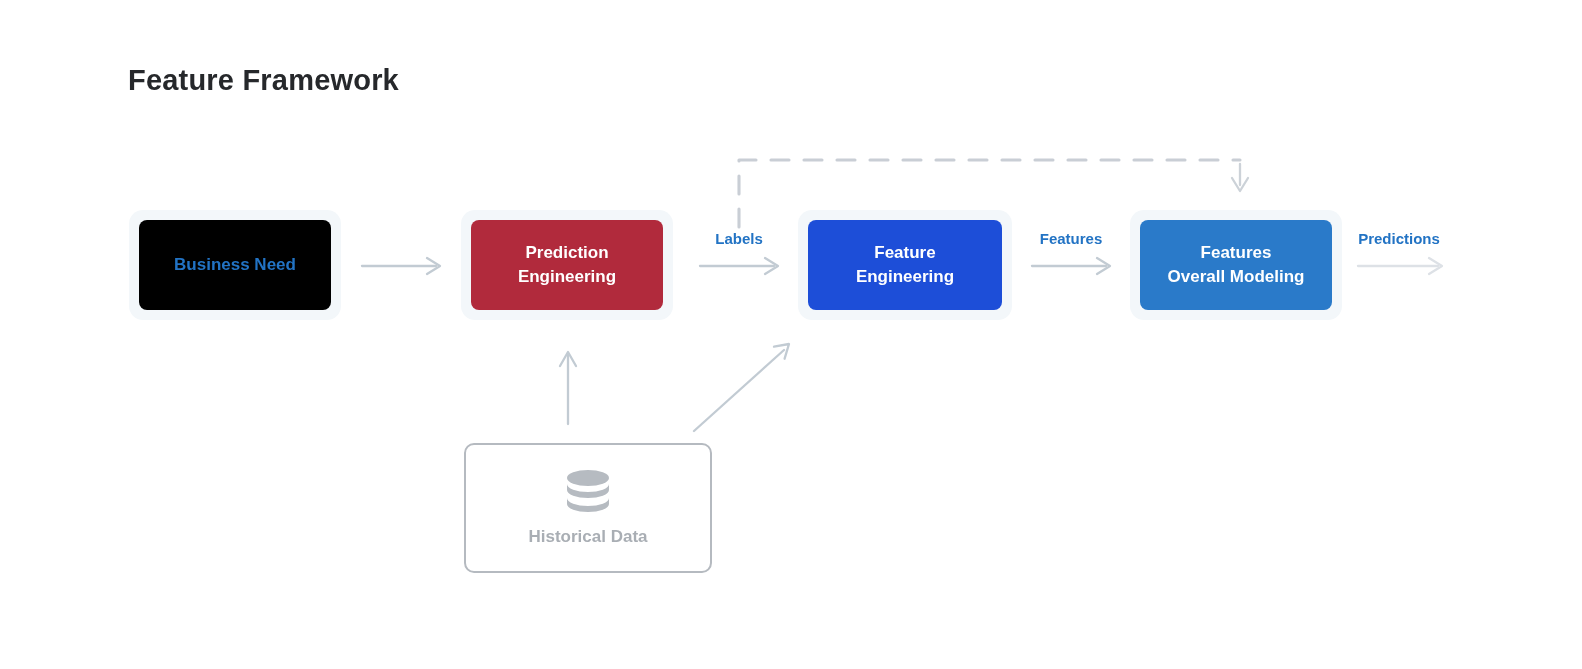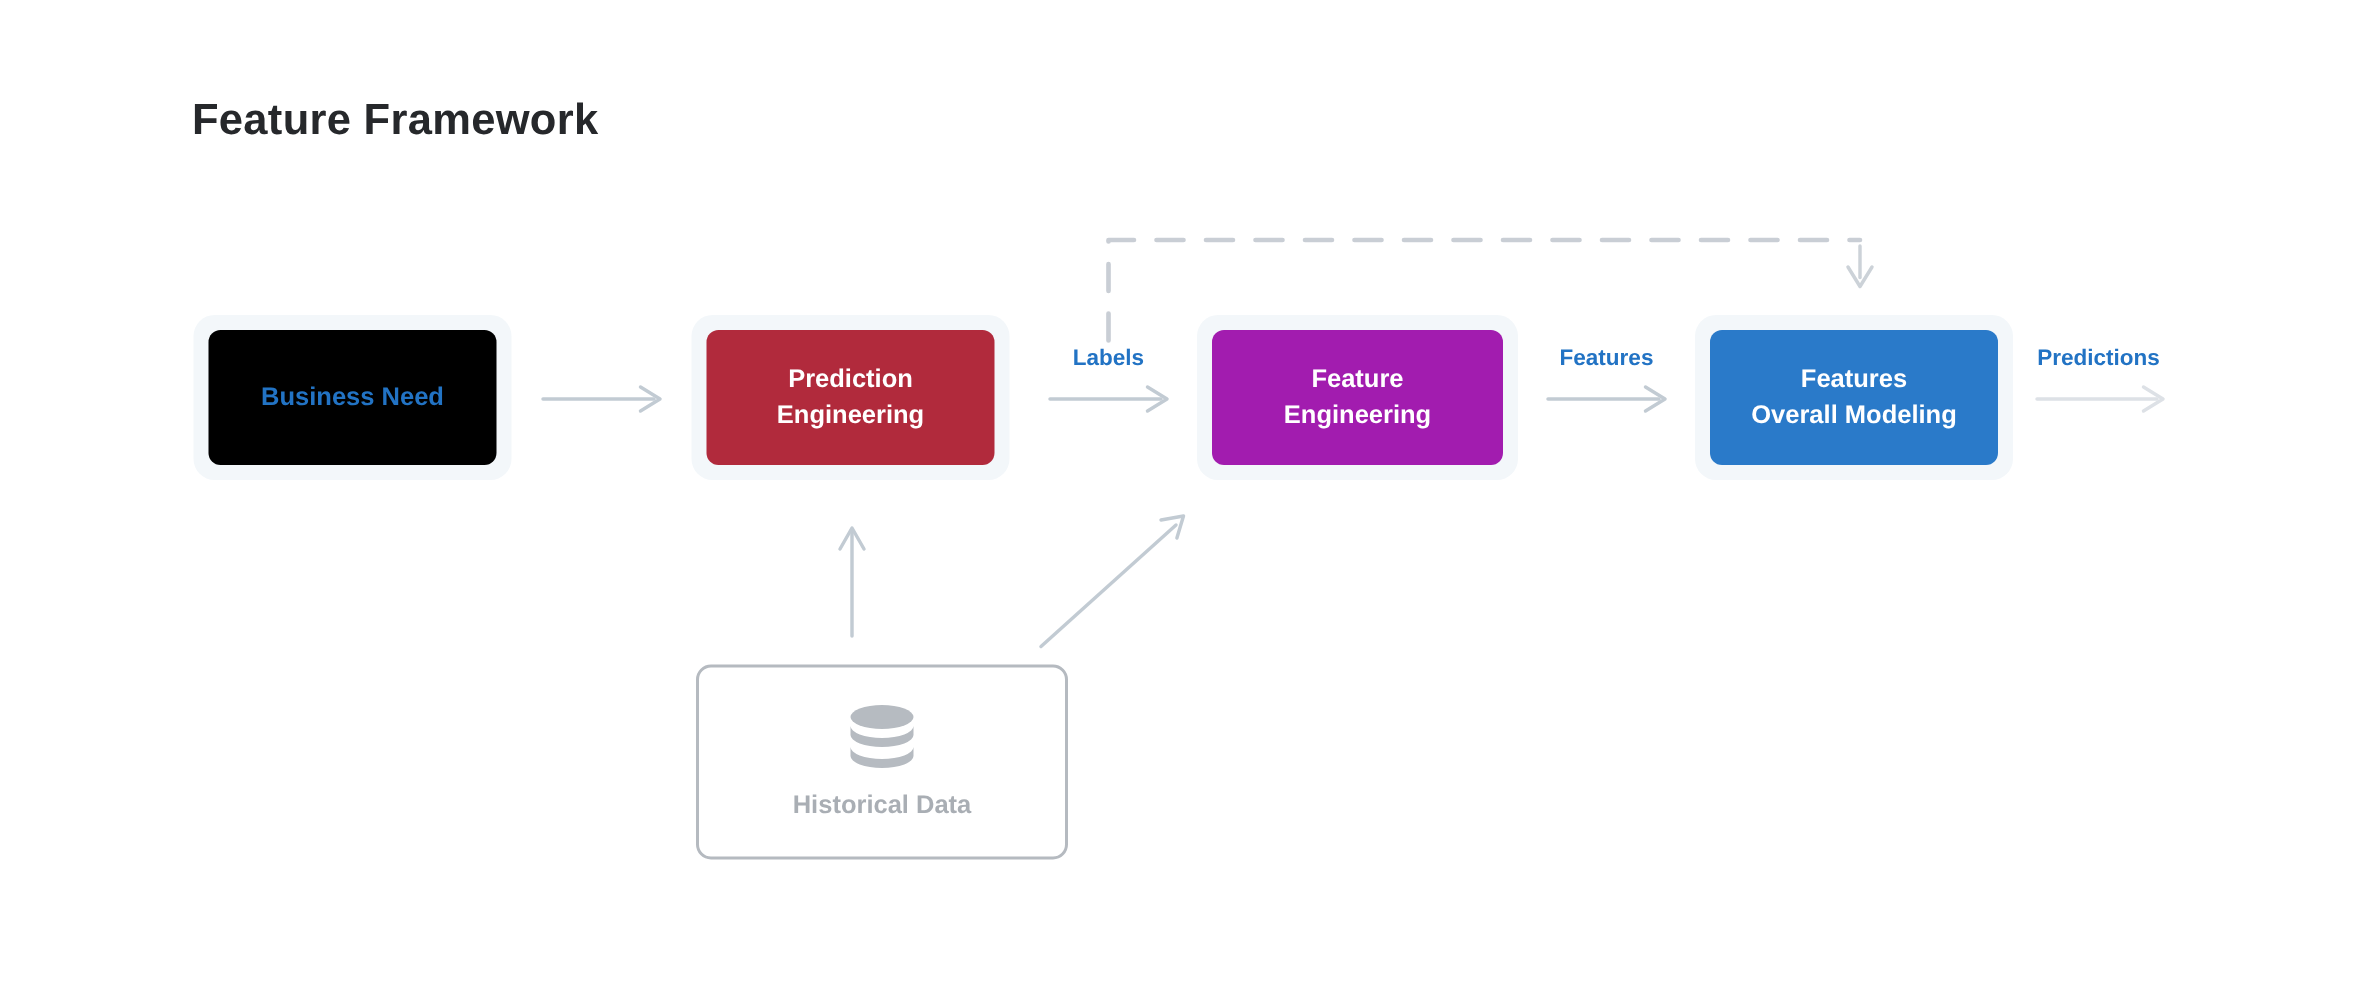--- a/index.html
+++ b/index.html
@@ -41,21 +41,21 @@
     font-size: 17px;
     font-weight: 700;
     line-height: 24px;
   }
   .wrap-bn { left: 129px; width: 212px; }
   .wrap-pe { left: 461px; width: 212px; }
   .wrap-fe { left: 798px; width: 214px; }
   .wrap-ml { left: 1130px; width: 212px; }
   .inner-bn { background: #000000; color: #2273c4; }
   .inner-pe { background: #b12a3c; color: #ffffff; }
-  .inner-fe { background: #a21caf; color: #ffffff; justify-content: center; }
+  .inner-fe { background: #1d4ed8; color: #ffffff; justify-content: center; }
   .inner-ml { background: #2a7ac9; color: #ffffff; }
   .hist-box {
     position: absolute;
     left: 464px;
     top: 443px;
     width: 248px;
     height: 130px;
     box-sizing: border-box;
     background: #ffffff;
     border: 2px solid #b5bac0;

